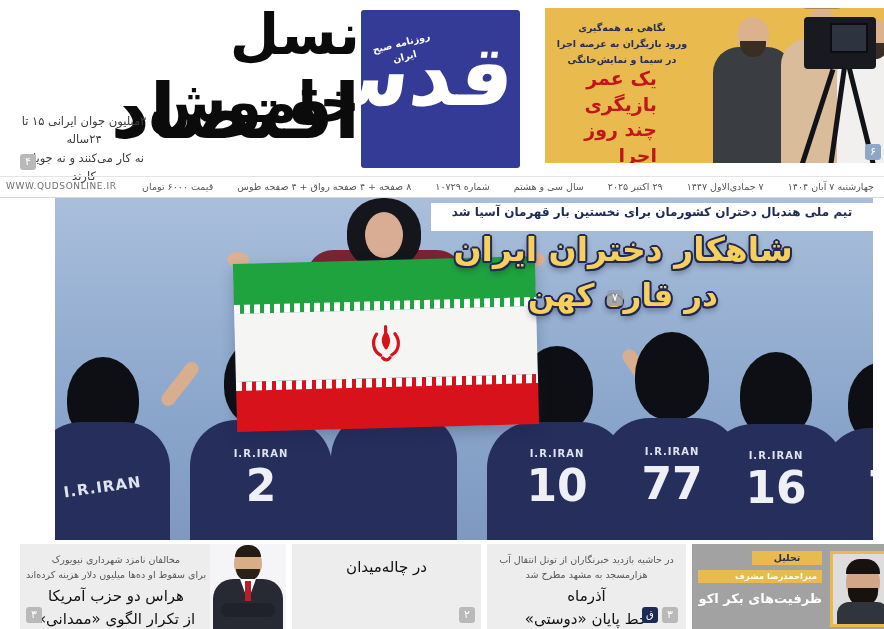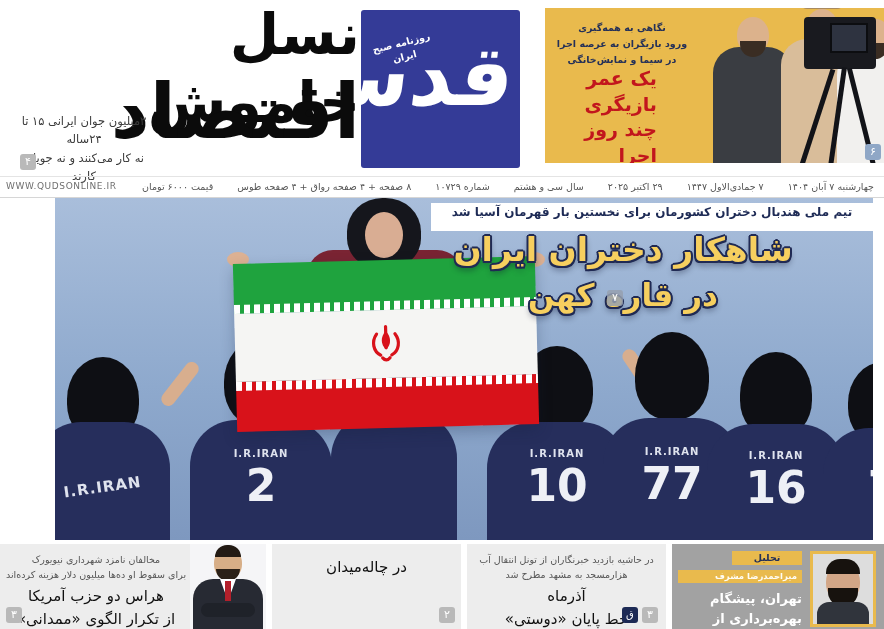--- a/index.html
+++ b/index.html
@@ -95,21 +95,21 @@
   .player{bottom:0;}
   .pbody{position:absolute;bottom:0;left:0;right:0;background:#262e5c;border-radius:46px 46px 0 0;}
   .phead{position:absolute;left:50%;transform:translateX(-50%);background:#0e0f14;border-radius:50% 50% 44% 44%;}
   .pnum{position:absolute;left:0;right:0;text-align:center;color:#eef0f6;font-weight:bold;font-size:44px;}
   .ptext{position:absolute;left:0;right:0;text-align:center;color:#dfe3ee;font-weight:bold;font-size:10px;
          letter-spacing:1px;direction:ltr;}
   .ptext-big{font-size:15px;transform:rotate(-8deg);}
   .arm{position:absolute;width:14px;height:52px;background:#d8ae8e;border-radius:8px;}
 
   
-  .teaser{top:544px;height:85px;background:var(--teaser-gray);}
+  .teaser{top:544px;height:85px;background:var(--teaser-gray);margin-left:20px;}
   .t1{left:0;width:266px;} .t2{left:272px;width:189px;} .t3{left:467px;width:199px;}
   .t4{left:672px;width:212px;background:var(--analysis-gray);}
   .t-kicker{font-size:9.5px;color:#555;line-height:1.55;text-align:center;}
   .t-kicker span,.t-title span{display:block;}
   .t-title{font-size:15px;font-weight:normal;color:#101010;line-height:1.5;text-align:center;margin-top:3px;}
   .t1-text{position:absolute;left:0;top:9px;width:192px;}
   .t23-text{position:absolute;left:0;right:0;top:9px;}
   .t1-badge{left:6px;bottom:6px;}
   .t2-badge{right:6px;bottom:6px;}
   .t3-badge{right:8px;bottom:6px;}
@@ -345,18 +345,17 @@
     <div class="abs t4-photo">
       <div class="t4head">
         <div class="t4hair"></div>
         <div class="t4beard"></div>
       </div>
       <div class="t4body"></div>
     </div>
     <div class="abs t4-tag">تحلیل</div>
     <div class="abs t4-name">میراحمدرضا مشرف</div>
     <div class="abs t4-title">
-      <span>تهران، پیشگام بهره‌برداری از</span>
       <span>ظرفیت‌های بکر اکو</span>
     </div>
   </div>
 
 </div>
 
 </body></html>

